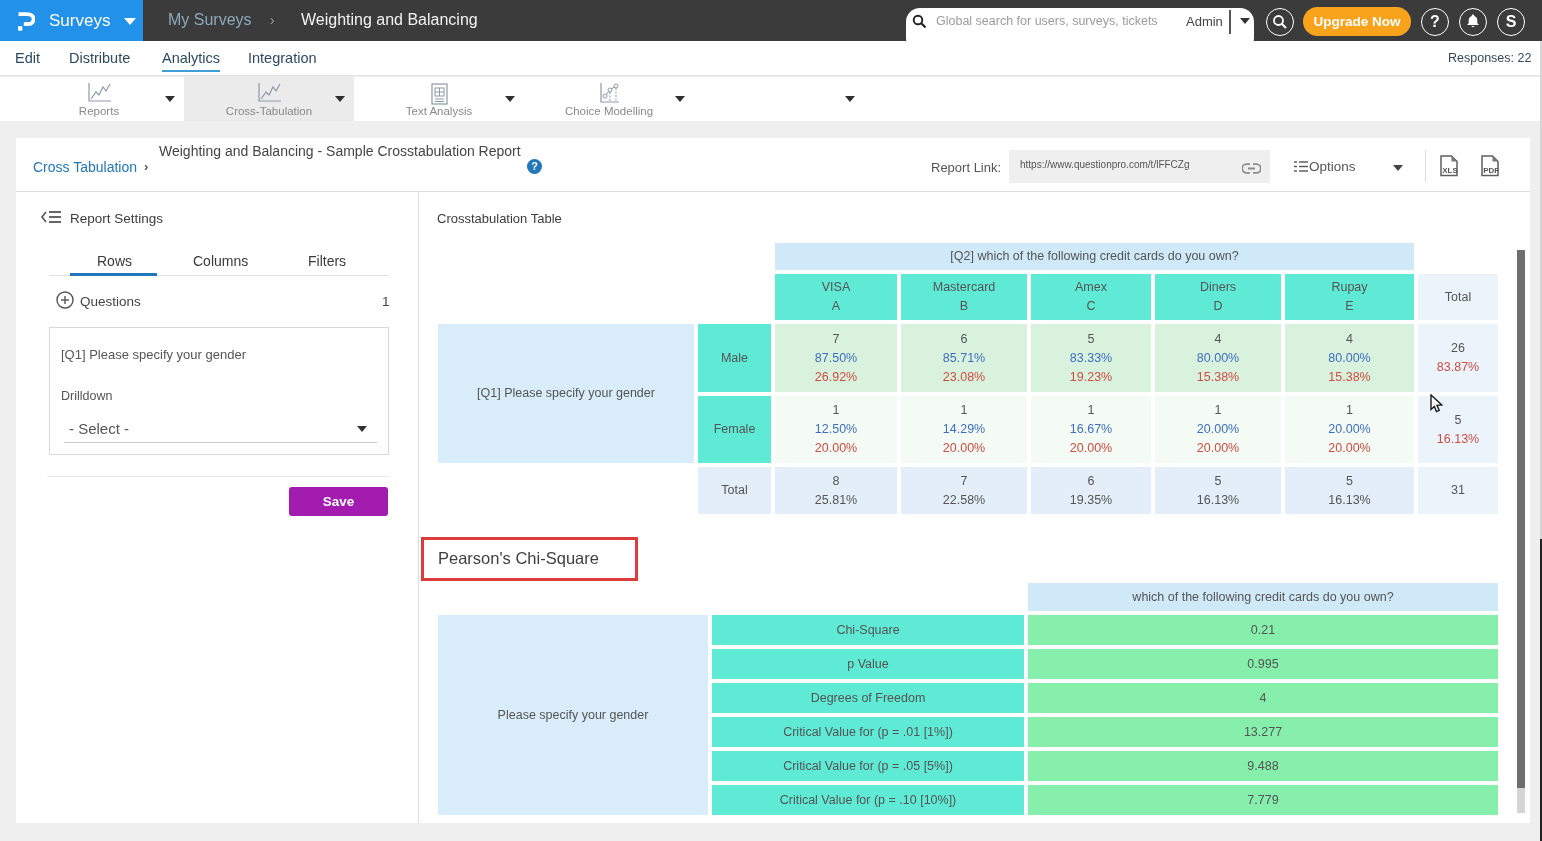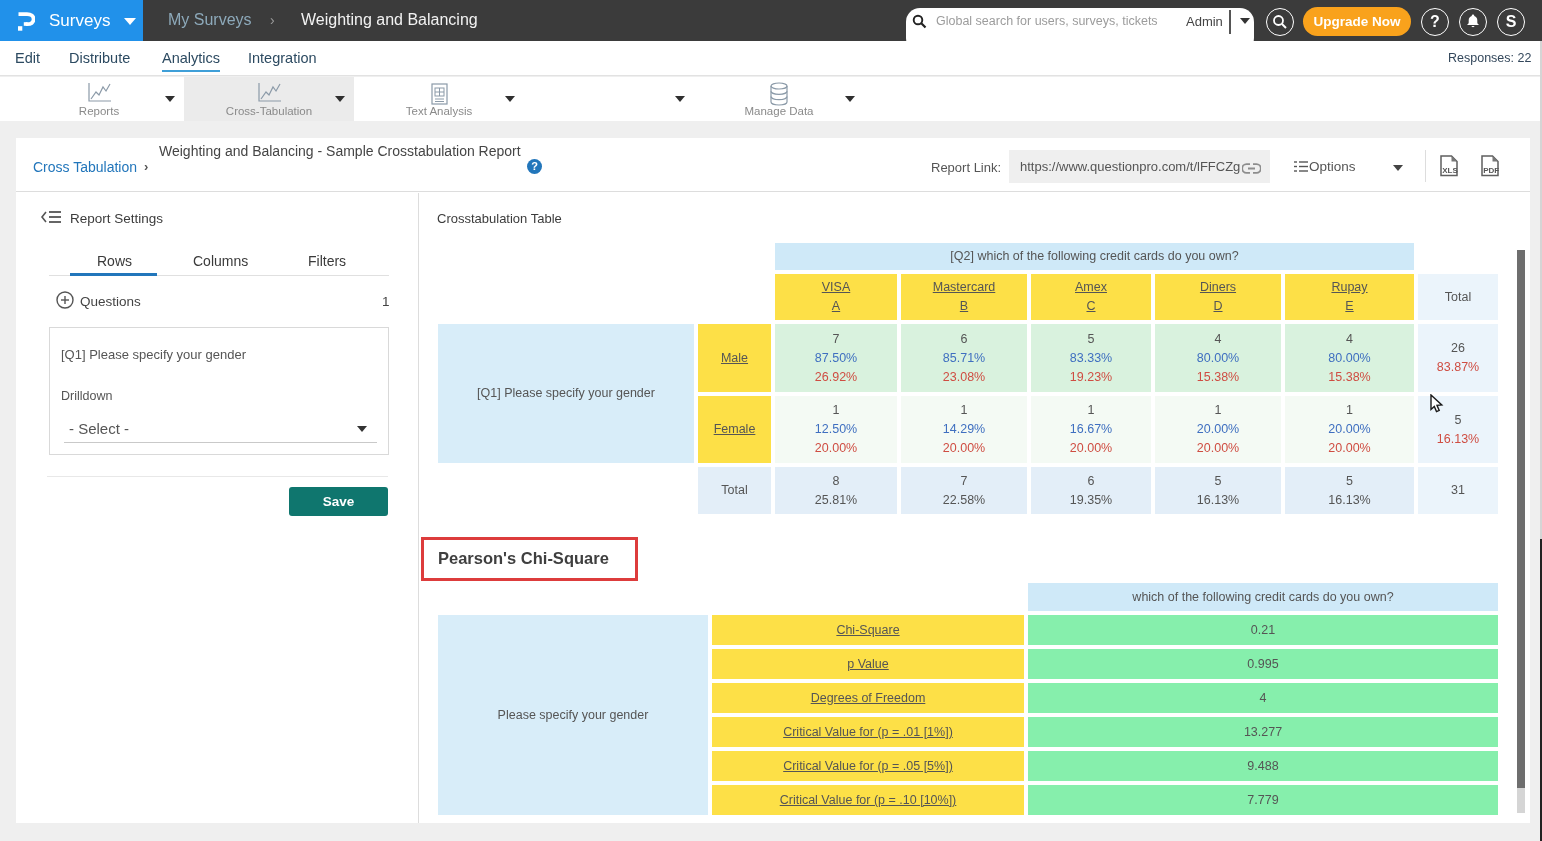--- a/index.html
+++ b/index.html
@@ -43,60 +43,60 @@
 #vline { position:absolute; left:402px; top:55px; width:1px; height:630px; background:#ddd; }
 
 
 .bc-blue { position:absolute; left:17px; top:21px; color:#2276bb; font-size:14px; }
 .bc-sep  { position:absolute; left:128px; top:21px; color:#555; font-size:13px; font-weight:bold; }
 .bc-title{ position:absolute; left:143px; top:5px; color:#454545; font-size:14px; }
 .bc-q { position:absolute; left:511px; top:21px; width:15px; height:15px; background:#2276bb; border-radius:50%; color:#fff; font-size:11px; font-weight:bold; text-align:center; line-height:15px; }
 
 .rl-label { position:absolute; left:915px; top:22px; font-size:13px; color:#555; }
 #rl-box { position:absolute; left:993px; top:12px; width:261px; height:33px; background:#efefef; }
-#rl-box span { position:absolute; left:11px; top:9px; font-size:13px; color:#555; }
+#rl-box span { position:absolute; left:11px; top:9px; font-size:10px; color:#555; }
 #opt { position:absolute; left:1293px; top:21px; font-size:13.5px; color:#555; }
 #optcaret { position:absolute; left:1377px; top:27px; width:0; height:0; border-left:5px solid transparent; border-right:5px solid transparent; border-top:6px solid #444; }
 #bc-div { position:absolute; left:1409px; top:12px; width:1px; height:32px; background:#ddd; }
 
 
 .lp-title { position:absolute; left:54px; top:73px; font-size:13.5px; color:#3c3c3c; }
 .tab { position:absolute; top:115px; font-size:14px; color:#3a3a3a; }
 #tabline { position:absolute; left:33px; top:137px; width:340px; height:1px; background:#e0e0e0; }
 #tabactive { position:absolute; left:54px; top:135px; width:87px; height:3px; background:#2276bb; }
 .q-label { position:absolute; left:64px; top:156px; font-size:13.5px; color:#444; }
 .q-count { position:absolute; left:366px; top:156px; font-size:13.5px; color:#444; }
 #qbox { position:absolute; left:33px; top:189px; width:340px; height:128px; border:1px solid #d9d9d9; }
 #qbox .q1 { position:absolute; left:11px; top:19px; font-size:13px; color:#555; }
 #qbox .dd { position:absolute; left:11px; top:61px; font-size:12.5px; color:#555; }
 #qbox .sel { position:absolute; left:19px; top:92px; font-size:15px; color:#555; }
 #qbox .selcaret { position:absolute; left:307px; top:98px; width:0; height:0; border-left:5.5px solid transparent; border-right:5.5px solid transparent; border-top:6.5px solid #333; }
 #qbox .selline { position:absolute; left:14px; top:114px; width:313px; height:1px; background:#c9c9c9; }
 #lpsep { position:absolute; left:31px; top:338px; width:341px; height:1px; background:#e8e8e8; }
-#save { position:absolute; left:273px; top:349px; width:99px; height:29px; background:#0f766e; border-radius:3px; color:#fff; font-size:13.5px; font-weight:bold; text-align:center; line-height:29px; }
+#save { position:absolute; left:273px; top:349px; width:99px; height:29px; background:#a21caf; border-radius:3px; color:#fff; font-size:13.5px; font-weight:bold; text-align:center; line-height:29px; }
 
 
 .ct-label { position:absolute; left:421px; top:73px; font-size:13px; color:#3c3c3c; }
 
 table.xt { position:absolute; border-collapse:separate; border-spacing:4px; font-size:12.5px; color:#555; }
 table.xt td { text-align:center; vertical-align:middle; padding:0; line-height:19px; }
 #xtab { left:418px; top:101px; }
 .c-blueh { background:#cfe9f8; }
-.c-gray { background:#fde047;text-decoration:underline; }
+.c-gray { background:#5eead4; }
 .c-green { background:#d9f2de; }
 .c-pgreen { background:#f4faf4; }
 .c-trow { background:#e3eef8; }
 .c-tcol { background:#ebf4fb; }
 .c-lblue { background:#d8edf9; }
 .blue { color:#3f6fc0; }
 .red { color:#cf4d42; }
 
 
 #redbox { position:absolute; left:405px; top:399px; width:217px; height:44px; border:3px solid #dd3c3c; background:#fff; }
-#redbox span { position:absolute; left:14px; top:9px; font-size:16.5px; font-weight:bold; color:#3f3f3f; }
+#redbox span { position:absolute; left:14px; top:9px; font-size:16.5px; font-weight:normal; color:#3f3f3f; }
 table.pt { position:absolute; border-collapse:separate; border-spacing:4px; font-size:12.5px; color:#555; }
 table.pt td { text-align:center; vertical-align:middle; padding:0; }
 #ptab { left:418px; top:441px; }
 .p-val { background:#86efac; }
 
 
 #sb-thumb { position:absolute; left:1501px; top:112px; width:8px; height:538px; background:#6e6e6e; }
 #sb-below { position:absolute; left:1501px; top:650px; width:8px; height:25px; background:#d5d5d5; }
 
 #cursor { position:absolute; left:1430px; top:394px; }
@@ -174,29 +174,34 @@
         <rect x="6" y="3" width="15" height="20" fill="none" stroke="#8b9aa8" stroke-width="1.2"></rect>
         <rect x="9" y="7" width="9" height="8" fill="none" stroke="#8b9aa8" stroke-width="1"></rect>
         <line x1="13.5" y1="7" x2="13.5" y2="15" stroke="#8b9aa8" stroke-width="1"></line>
         <line x1="9" y1="11" x2="18" y2="11" stroke="#8b9aa8" stroke-width="1"></line>
         <line x1="9" y1="18" x2="18" y2="18" stroke="#8b9aa8" stroke-width="1"></line>
         <line x1="9" y1="20.5" x2="18" y2="20.5" stroke="#8b9aa8" stroke-width="1"></line>
       </svg>
     <div class="lbl">Text Analysis</div>
   </div>
   <div class="tcaret" style="left:505px;"></div>
+  <div class="tool" style="left:524px; width:170px;">
+    <svg width="28" height="26" viewBox="0 0 28 26">
+        <path d="M6 2 v19 h18" fill="none" stroke="#8b9aa8" stroke-width="1.2"></path>
+        <circle cx="10" cy="15" r="2" fill="none" stroke="#8b9aa8" stroke-width="1"></circle>
+        <circle cx="15" cy="9" r="2" fill="none" stroke="#8b9aa8" stroke-width="1"></circle>
+        <circle cx="21" cy="5" r="2" fill="none" stroke="#8b9aa8" stroke-width="1"></circle>
+        <line x1="11.5" y1="13.5" x2="13.5" y2="10.5" stroke="#8b9aa8" stroke-width="1"></line>
+        <line x1="16.5" y1="7.8" x2="19.5" y2="6" stroke="#8b9aa8" stroke-width="1"></line>
+        <line x1="15" y1="11" x2="15" y2="21" stroke="#8b9aa8" stroke-width="1" stroke-dasharray="2 1.5"></line>
+        <line x1="21" y1="7" x2="21" y2="21" stroke="#8b9aa8" stroke-width="1" stroke-dasharray="2 1.5"></line>
+      </svg>
+    <div class="lbl">Choice Modelling</div>
+  </div>
   <div class="tcaret" style="left:675px;"></div>
-  <div class="tool" style="left:694px; width:170px;">
-    <svg width="26" height="26" viewBox="0 0 26 26">
-        <ellipse cx="13" cy="5" rx="8" ry="3" fill="none" stroke="#8b9aa8" stroke-width="1.2"></ellipse>
-        <path d="M5 5 v16 a8 3 0 0 0 16 0 v-16" fill="none" stroke="#8b9aa8" stroke-width="1.2"></path>
-        <path d="M5 10.3 a8 3 0 0 0 16 0 M5 15.6 a8 3 0 0 0 16 0" fill="none" stroke="#8b9aa8" stroke-width="1.2"></path>
-      </svg>
-    <div class="lbl">Manage Data</div>
-  </div>
   <div class="tcaret" style="left:845px;"></div>
 </div>
 
 <div id="card">
   <div id="bcrow">
     <span class="bc-blue">Cross Tabulation</span>
     <span class="bc-sep">›</span>
     <span class="bc-title">Weighting and Balancing - Sample Crosstabulation Report</span>
     <span class="bc-q">?</span>
     <span class="rl-label">Report Link:</span>

